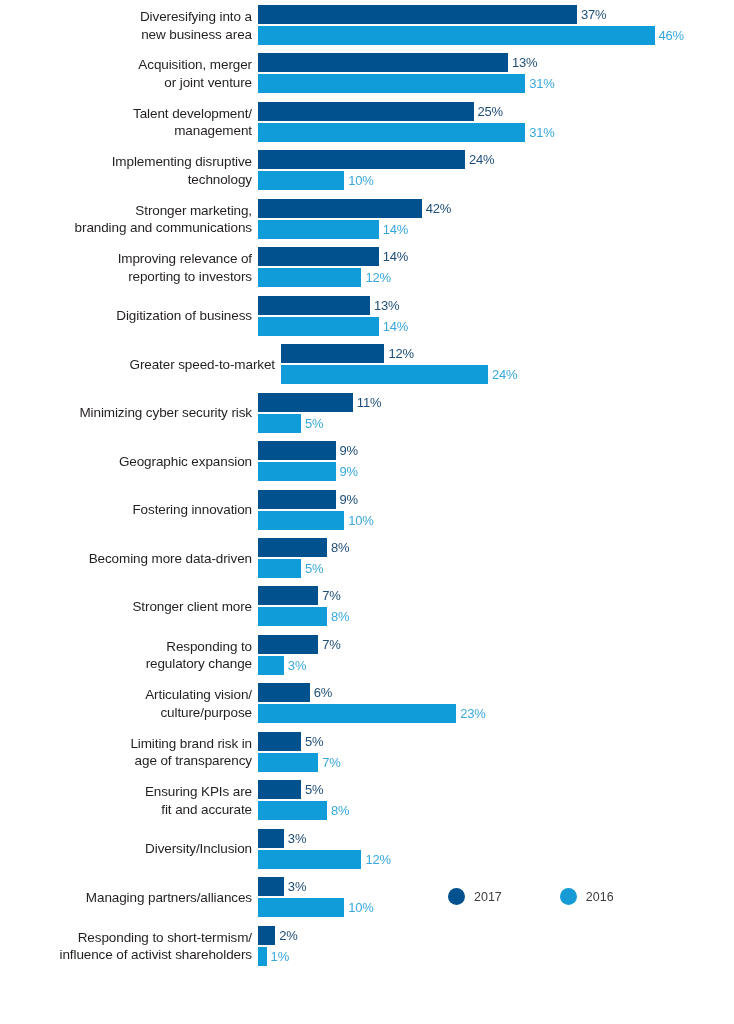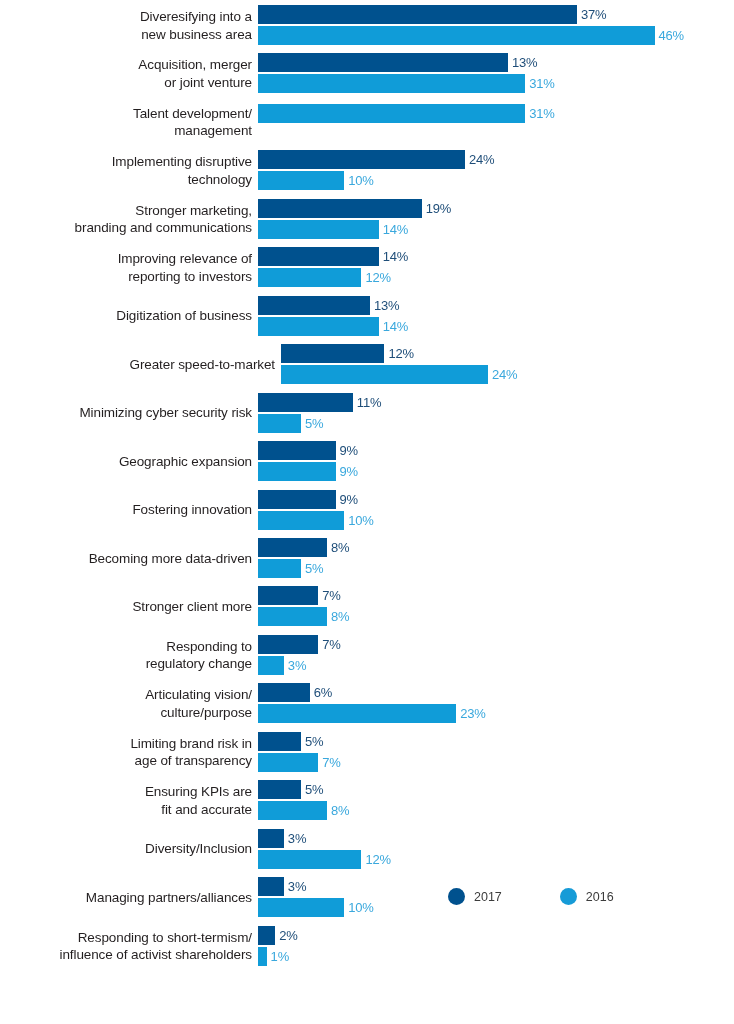--- a/index.html
+++ b/index.html
@@ -143,20 +143,24 @@
             <div class="bar-value y2016">31%</div>
           </div>
         </div>
       </div>
       <div class="bar-group" style="top: 101.9px;">
         <div class="group-label">
           <span>Talent development/</span>
           <span>management</span>
         </div>
         <div class="bars">
+          <div class="bar-row">
+            <div class="bar y2017" style="width: 215.5px;"></div>
+            <div class="bar-value y2017">25%</div>
+          </div>
           <div class="bar-row second">
             <div class="bar y2016" style="width: 267.22px;"></div>
             <div class="bar-value y2016">31%</div>
           </div>
         </div>
       </div>
       <div class="bar-group" style="top: 150.35px;">
         <div class="group-label">
           <span>Implementing disruptive</span>
           <span>technology</span>
@@ -173,21 +177,21 @@
         </div>
       </div>
       <div class="bar-group" style="top: 198.8px;">
         <div class="group-label">
           <span>Stronger marketing,</span>
           <span>branding and communications</span>
         </div>
         <div class="bars">
           <div class="bar-row">
             <div class="bar y2017" style="width: 163.78px;"></div>
-            <div class="bar-value y2017">19%</div>
+            <div class="bar-value y2017">42%</div>
           </div>
           <div class="bar-row second">
             <div class="bar y2016" style="width: 120.68px;"></div>
             <div class="bar-value y2016">14%</div>
           </div>
         </div>
       </div>
       <div class="bar-group" style="top: 247.25px;">
         <div class="group-label">
           <span>Improving relevance of</span>

